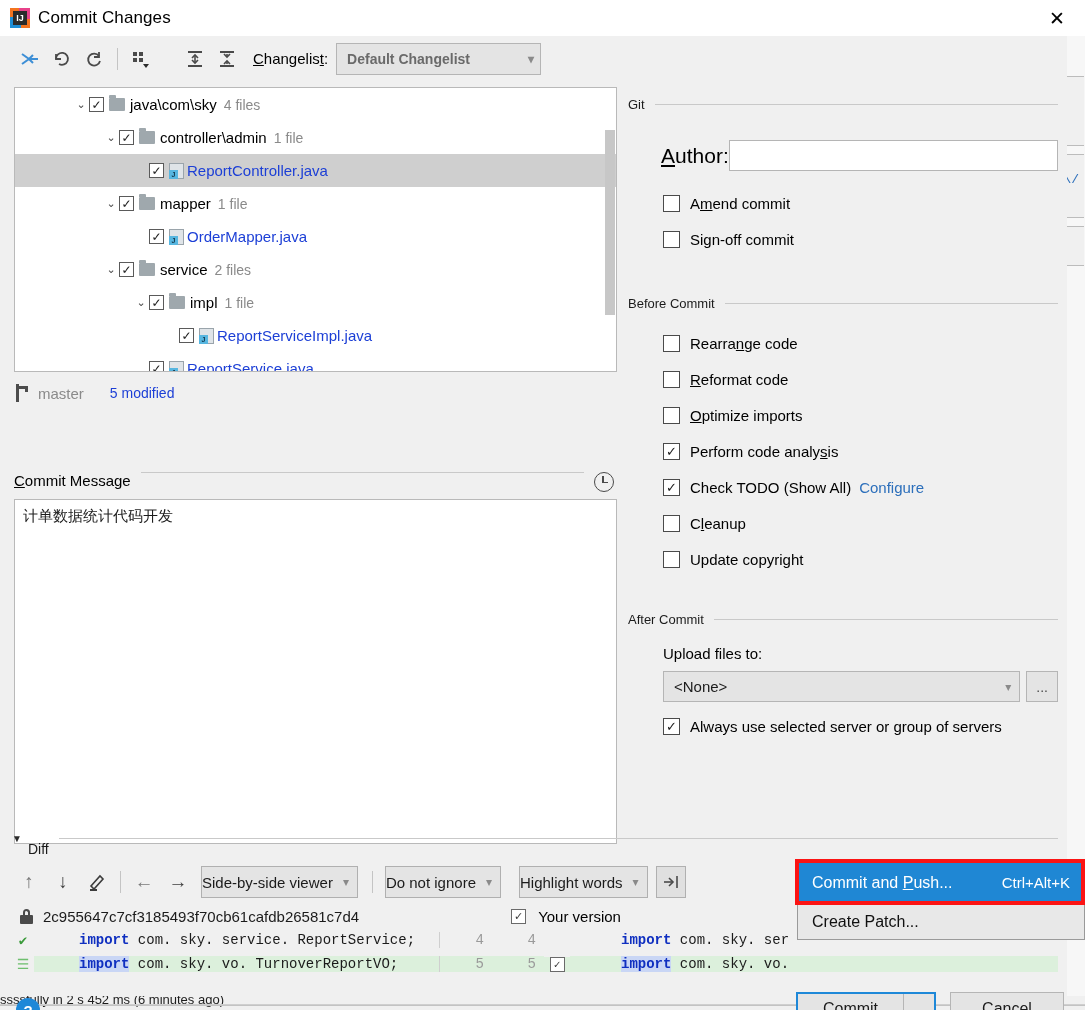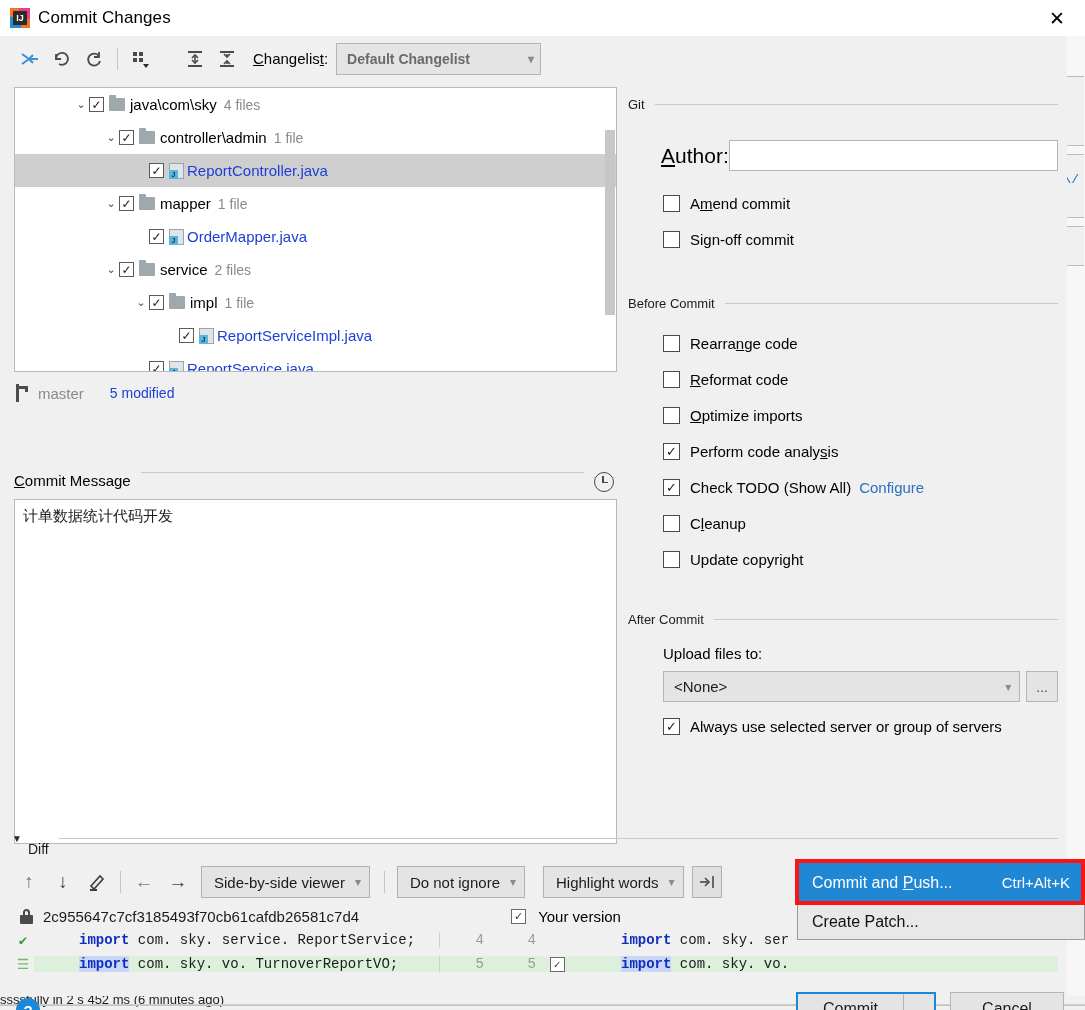--- a/index.html
+++ b/index.html
@@ -218,21 +218,21 @@
     display: flex; align-items: center;
   }
   .dt-ico {
     width: 34px; height: 30px; display: flex; align-items: center; justify-content: center;
     font-size: 19px; color: #7a7a7a;
   }
   .dt-ico.dark { color: #3c3c3c; }
   .dt-sep { width: 1px; height: 22px; background: #c4c4c4; margin: 0 6px; }
   .dt-combo {
     height: 32px; background: #e4e4e4; border: 1px solid #b0b0b0;
-    display: flex; align-items: center; padding: 0 8px 0 12px; font-size: 15px;
+    display: flex; align-items: center; padding: 0 8px 0 0; font-size: 15px;
     color: #1b1b1b; margin-left: 6px;
   }
   .dt-combo .dv { margin-right: 10px; }
   .dt-btn-partial {
     width: 30px; height: 32px; background: #e0e0e0; border: 1px solid #b0b0b0;
     margin-left: 8px; display:flex; align-items:center; justify-content:center;
     color:#4a4a4a; font-size:14px;
   }
 
   

